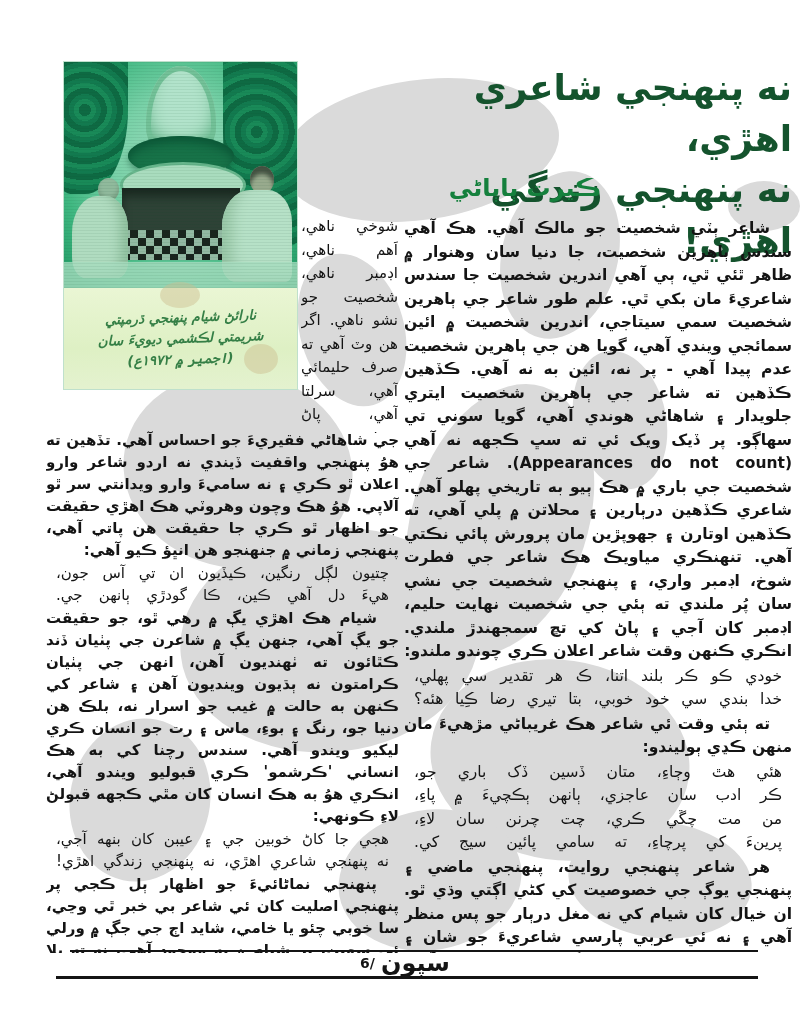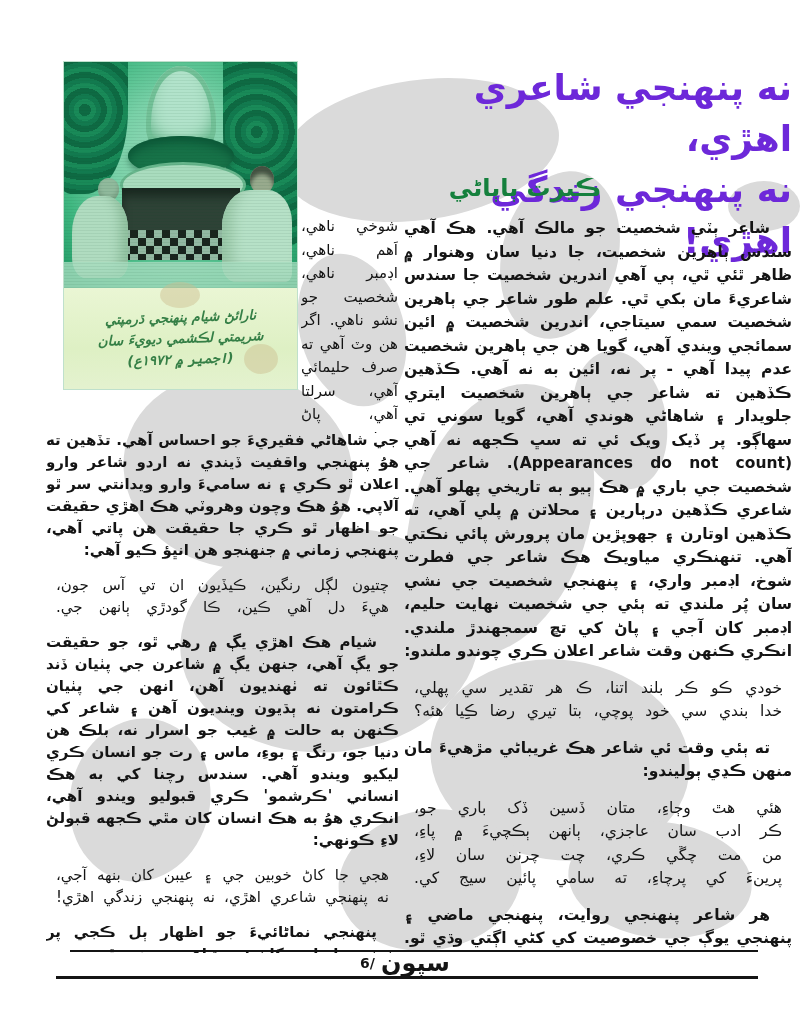--- a/index.html
+++ b/index.html
@@ -43,33 +43,33 @@
   .photo-caption{position:relative;width:233px;height:101px;
         background:linear-gradient(180deg,#eaf6d4 0%,#def0c4 60%,#e4f2cf 100%);
         display:flex;flex-direction:column;justify-content:center;gap:2px;
         font-style:italic;color:#357f46;text-align:center;transform:none;}
   .photo-caption .stain{position:absolute;border-radius:50%;background:#cdbd8e;opacity:.45;}
   .stain.s1{left:96px;top:-6px;width:40px;height:26px;}
   .stain.s2{left:180px;top:56px;width:34px;height:30px;}
   .cap-line{position:relative;font-size:13.5px;line-height:19px;font-weight:bold;transform:rotate(-2deg);letter-spacing:.5px;}
   
   .headline{position:absolute;right:8px;top:62px;width:400px;margin:0;z-index:2;
-        text-align:right;font-size:36px;line-height:51px;font-weight:bold;color:#6d28d9;}
+        text-align:right;font-size:36px;line-height:51px;font-weight:bold;color:#14532d;}
   .headline .t-line{display:block;}
   .author{position:absolute;left:440px;top:174px;width:170px;z-index:2;
         text-align:center;font-size:24px;font-weight:bold;color:#15803d;}
   
   .beside-photo{position:absolute;left:301px;top:215px;width:97px;height:218px;z-index:2;
         font-size:15px;line-height:23.5px;text-align:justify;overflow:hidden;}
   .col{position:absolute;z-index:2;text-align:justify;overflow:hidden;}
   .col-right{left:404px;top:217px;width:388px;height:736px;font-size:15.5px;line-height:23.5px;}
   .col-left{left:46px;top:429px;width:353px;height:524px;font-size:15px;line-height:22px;}
   .para{margin:0;text-align:justify;font-weight:bold;}
   .indent{text-indent:22px;}
-  .verse{margin:13px 0;}
+  .verse{margin:1px 0;}
   .verse-line{text-align:justify;text-align-last:justify;word-spacing:3px;padding:0 10px;}
   
   .footer-rule{position:absolute;background:#141414;z-index:2;}
   .footer-rule.top{left:70px;top:950px;width:688px;height:2px;}
   .footer-rule.bottom{left:56px;top:976px;width:702px;height:3px;}
   .footer{position:absolute;left:330px;top:951px;width:150px;height:24px;z-index:2;
         display:flex;align-items:center;justify-content:center;gap:6px;direction:rtl;}
   .footer .mag{font-size:24px;font-weight:bold;}
   .footer .pg{font-size:14px;font-weight:600;}
 </style>
@@ -127,21 +127,21 @@
     <span class="t-line">نه پنهنجي زندگي اهڙي!</span>
   </h1>
   <div class="author">ڪيرت ٻاٻاڻي</div>
 
   <div class="beside-photo">شوخي ناهي، اَهم ناهي، اڊمبر ناهي، شخصيت جو نشو ناهي. اگر هن وٽ آهي ته صرف حليمائي آهي، سرلتا آهي، پاڻ وسارڻ جو نشو آهي، ڪنهن قسم</div>
 
   <div class="col col-right">
     <p class="para indent">شاعر ٻٽي شخصيت جو مالڪ آهي. هڪ آهي سندس ٻاهرين شخصيت، جا دنيا سان وهنوار ۾ ظاهر ٿئي ٿي، ٻي آهي اندرين شخصيت جا سندس شاعريءَ مان بکي ٿي. علم طور شاعر جي ٻاهرين شخصيت سمي سيتاجي، اندرين شخصيت ۾ ائين سمائجي ويندي آهي، گويا هن جي ٻاهرين شخصيت عدم پيدا آهي - پر نه، ائين به نه آهي. ڪڏهين ڪڏهين ته شاعر جي ٻاهرين شخصيت ايتري جلويدار ۽ شاهاڻي هوندي آهي، گويا سوني تي سهاڳو. پر ڏيک ويک ئي ته سڀ ڪجهه نه آهي (Appearances do not count). شاعر جي شخصيت جي باري ۾ هڪ ٻيو به تاريخي پهلو آهي. شاعري ڪڏهين درٻارين ۽ محلاتن ۾ پلي آهي، ته ڪڏهين اوتارن ۽ جهوپڙين مان پرورش پائي نڪتي آهي. تنهنڪري مياويڪ هڪ شاعر جي فطرت شوخ، اڊمبر واري، ۽ پنهنجي شخصيت جي نشي سان پُر ملندي ته ٻئي جي شخصيت نهايت حليم، اڊمبر کان آجي ۽ پاڻ کي تڇ سمجهندڙ ملندي. انڪري ڪنهن وقت شاعر اعلان ڪري چوندو ملندو:</p>
     <div class="verse">
       <div class="verse-line">خودي ڪو ڪر بلند اتنا، ڪ هر تقدير سي پهلي،</div>
-      <div class="verse-line">خدا بندي سي خود پوچي، بتا تيري رضا ڪِيا هئه؟</div>
+      <div class="verse-line">خدا بندي سي خود خوبي، بتا تيري رضا ڪِيا هئه؟</div>
     </div>
     <p class="para indent">ته ٻئي وقت ئي شاعر هڪ غريباڻي مڙهيءَ مان منهن ڪڍي ٻوليندو:</p>
     <div class="verse">
       <div class="verse-line">هئي هٿ وڄاءِ، متان ڏسين ڏک باري جو،</div>
       <div class="verse-line">ڪر ادب سان عاجزي، ٻانهن ٻڪچيءَ ۾ پاءِ،</div>
       <div class="verse-line">من مت چڱي ڪري، چت چرنن سان لاءِ،</div>
       <div class="verse-line">پرينءَ کي پرچاءِ، ته سامي پائين سيج کي.</div>
     </div>
     <p class="para indent">هر شاعر پنهنجي روايت، پنهنجي ماضي ۽ پنهنجي يوڳ جي خصوصيت کي کڻي اڳتي وڌي ٿو. ان خيال کان شيام کي نه مغل درٻار جو پس منظر آهي ۽ نه ئي عربي پارسي شاعريءَ جو شان ۽ طومان وارو اڊمبري ورثو. اگر کيس ڪو ورثو آهي ته اُن ۾ شاه سچل جهڙن مست فقيرن جي اوتارن ۽ درگاهن جي نماڻائي آهي ۽ ساميءَ ۽ بيوس پارن جي مڙهين جي محبت واري متائي ۽ 'گل وچ ڪپڙو' واري سادگي آهي. انڪري شيام ۾</p>
   </div>

